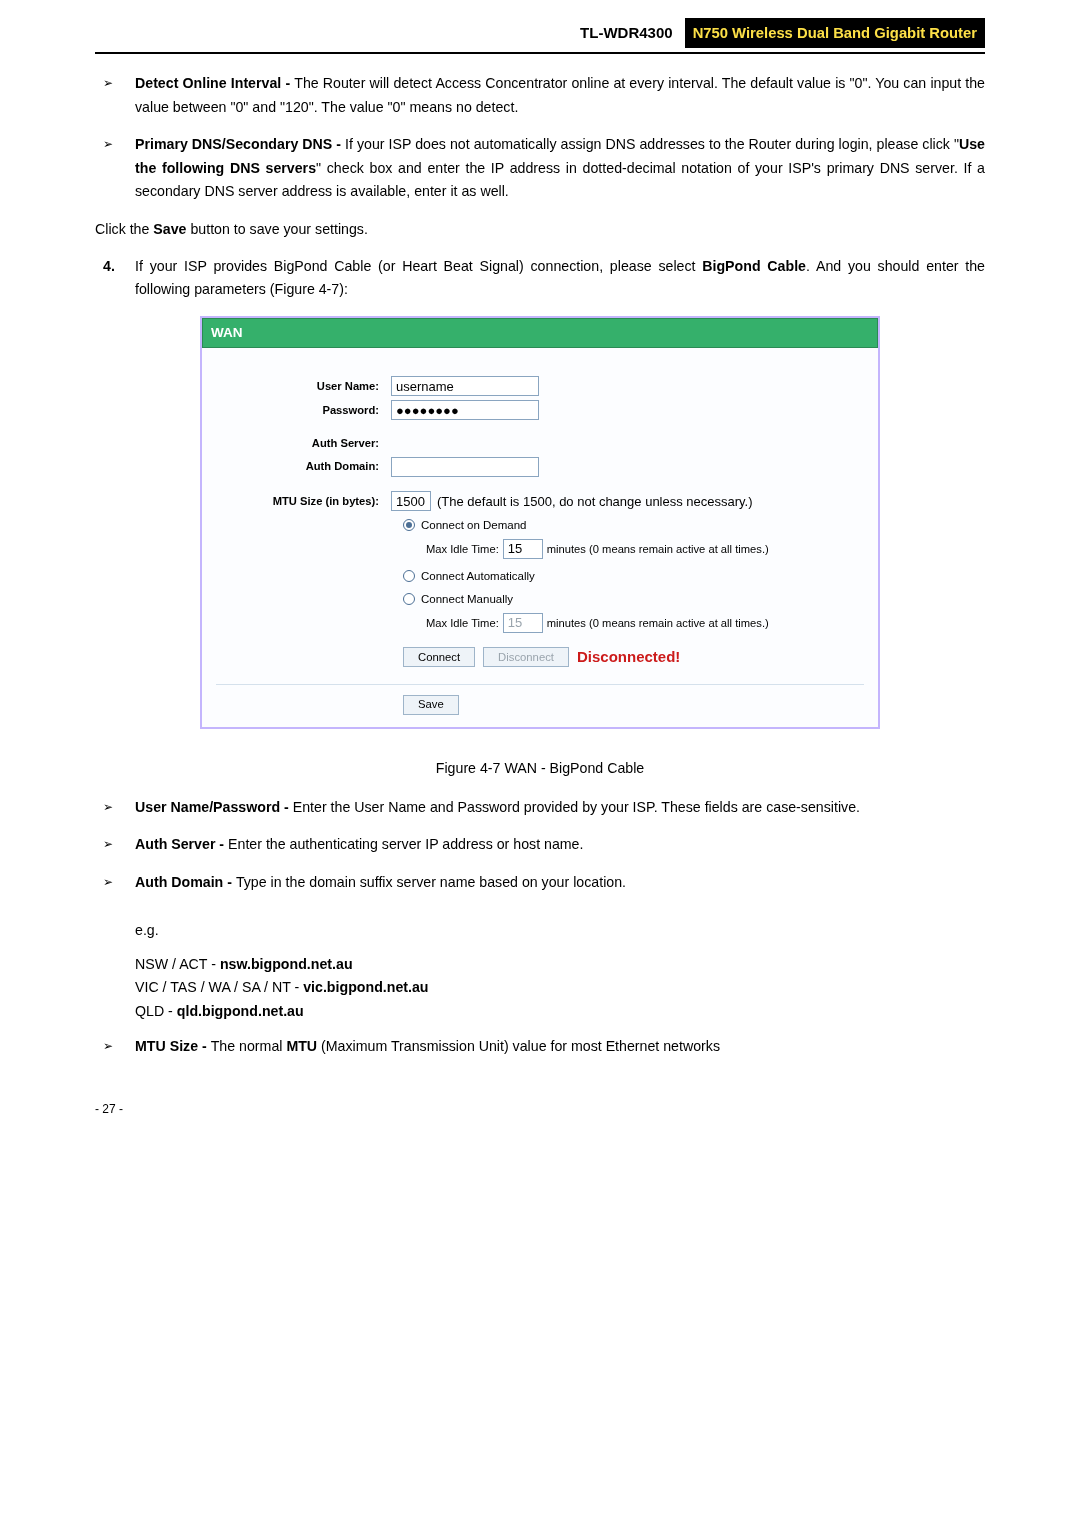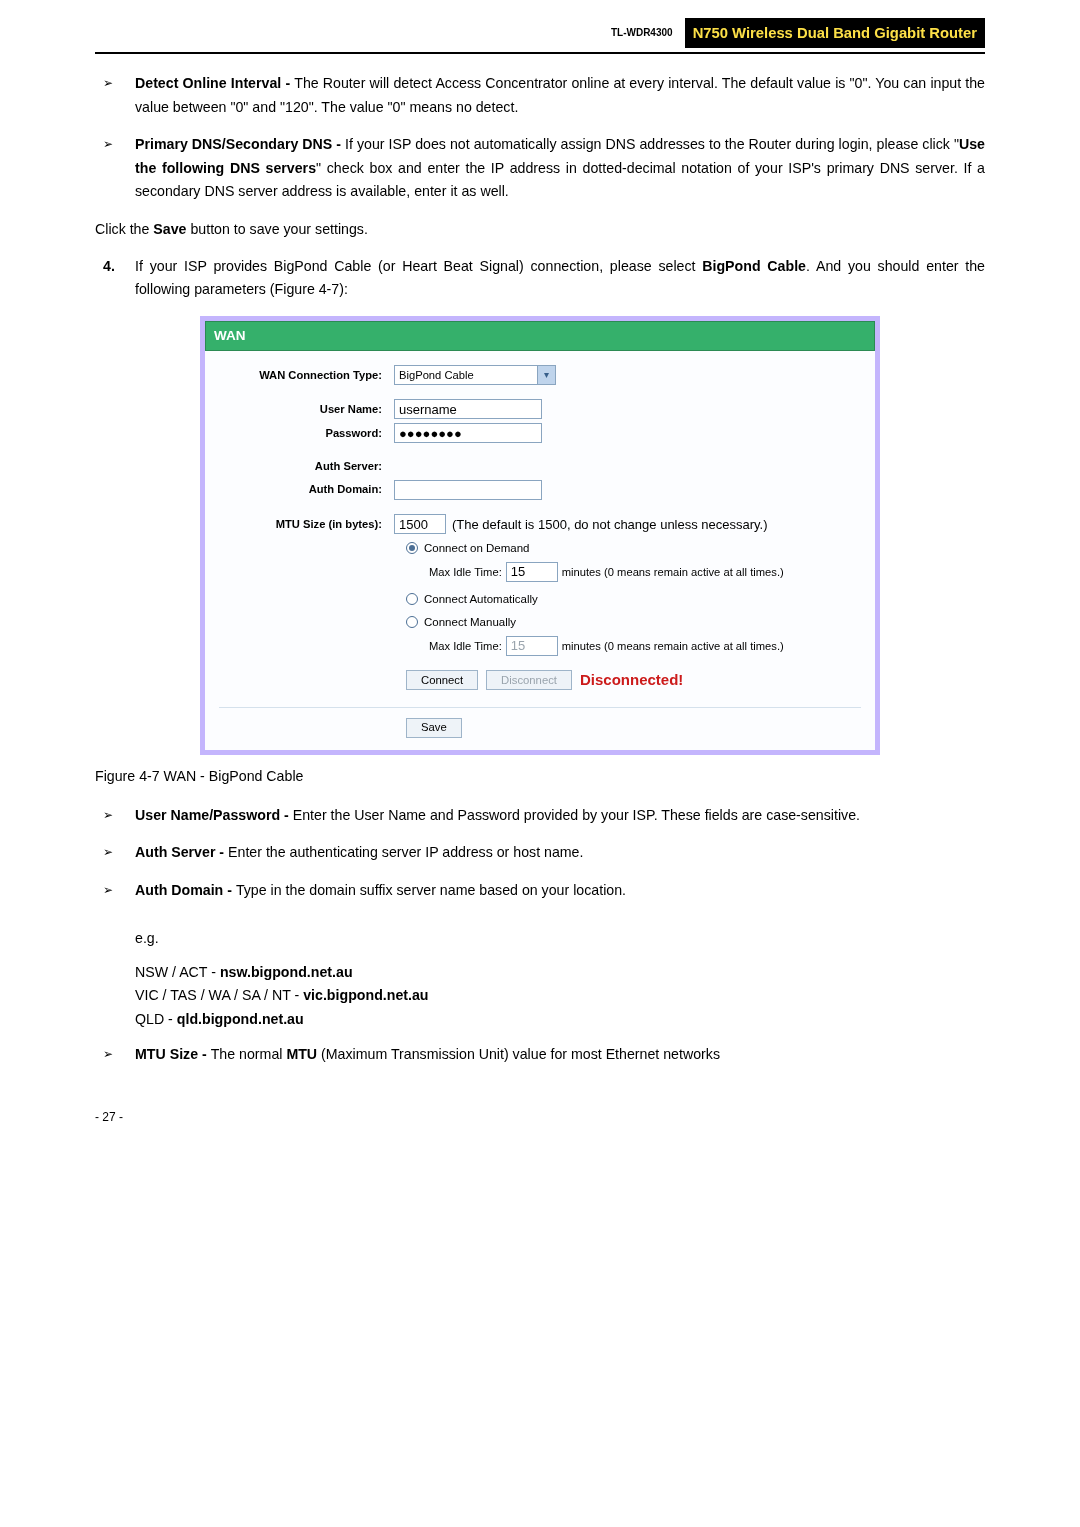--- a/index.html
+++ b/index.html
@@ -13,61 +13,61 @@
     padding: 18px 0 10px;
     line-height: 1.65;
   }
   .page { padding: 0 95px; }
   .header-bar {
     display: flex; align-items: center; justify-content: flex-end;
     border-bottom: 2.5px solid #000;
     padding-bottom: 4px; margin-bottom: 18px;
   }
   .header-model {
-    font-weight: bold; font-size: 10px; padding: 0 6px 0 0;
+    font-weight: bold; font-size: 15px; padding: 0 6px 0 0;
   }
   .header-title {
     background:#000; color:#fde047; font-weight:bold;
     font-size:14.8px; padding:3px 8px; margin-left:6px;
   }
 
   .bullet-block { position: relative; padding-left: 40px; margin-bottom: 14px; text-align: justify; }
   .bullet-mark { position:absolute; left:8px; top:2px; font-size:12px; }
 
   .para { margin-bottom: 14px; text-align: justify; }
 
   .numbered { position:relative; padding-left:40px; margin-bottom:14px; text-align:justify; }
   .numbered .num { position:absolute; left:8px; top:0; font-weight:bold; }
 
   .bold { font-weight:bold; }
 
   
   .wan-box {
     width: 680px; margin: 0 auto 8px;
-    border:5px solid #c4b5fd;
+    border:2px solid #c4b5fd;
     background:#fcfdff;
     padding:0 0 10px;
     font-size:11.5px;
   }
   .wan-titlebar {
     background:#35b06b; color:#fff; font-weight:bold;
     border:1px solid #2b8a54;
     padding:3px 8px; font-size:13.5px;
   }
   .wan-body { padding: 14px 14px 2px 14px; }
   .row { display:flex; align-items:center; margin-bottom:10px; }
   .label-col { width:175px; text-align:right; font-weight:bold; padding-right:12px; font-size:11.2px; }
   .ctl-col { flex:1; display:flex; flex-wrap:wrap; align-items:center; gap:6px; }
   .tight { margin-bottom:4px; }
   .gap-block { margin-top:14px; }
   .inp {
     border:1px solid #8aa5c0; background:#fff; padding:1px 4px;
     height:20px; font-size:13px; width:148px;
   }
-  .inp.small { width:52px; }
+  .inp.small { width:40px; }
   .select {
     display:flex; align-items:center;
     border:1px solid #8aa5c0; height:20px; width:162px; background:#fff;
     padding:0 0 0 4px; justify-content:space-between; font-size:11.2px;
   }
   .select .arrow {
     width:18px; height:100%; background:#bfd4ec;
     display:flex; align-items:center; justify-content:center;
     border-left:1px solid #8aa5c0;
   }
@@ -78,21 +78,21 @@
   .radio.checked::after { content:""; width:6px; height:6px; background:#4c6f95; border-radius:50%; display:block; }
   .btn {
     border:1px solid #9eb4c9; background:#eef3f8;
     padding:1px 14px; font-size:11.3px; height:20px;
     display:inline-flex; align-items:center;
   }
   .btn.dis { color:#9aa4ad; }
   .disconn { color:#cc1b1b; font-weight:bold; font-size:15px; }
   .wan-save-row { padding-left:187px; margin-top:12px; }
 
-  .fig-caption { margin:10px 0 16px; }
+  .fig-caption { text-align:center; margin:28px 0 16px; }
 
   .pagefooter { margin-top:42px; font-size:12px; }
 </style>
 </head>
 <body>
 
 <div class="page">
 
   <div class="header-bar">
     <span class="header-model">TL-WDR4300</span>
@@ -115,31 +115,20 @@
 
   <div class="numbered">
     <span class="num">4.</span>
     <span>If your ISP provides BigPond Cable (or Heart Beat Signal) connection, please select </span><span class="bold">BigPond Cable</span><span>. And you should enter the following parameters (Figure 4-7):</span>
   </div>
 
   <div class="wan-box">
     <div class="wan-titlebar">WAN</div>
     <div class="wan-body">
 
-      <div class="row">
-        <div class="label-col">WAN Connection Type:</div>
-        <div class="ctl-col">
-          <div class="select">
-            <span>BigPond Cable</span>
-            <span class="arrow">
-                <span>▾</span>
-              </span>
-          </div>
-        </div>
-      </div>
 
       <div class="row gap-block tight">
         <div class="label-col">User Name:</div>
         <div class="ctl-col">
             <input class="inp" value="username" style="">
           </div>
       </div>
       <div class="row">
         <div class="label-col">Password:</div>
         <div class="ctl-col">

